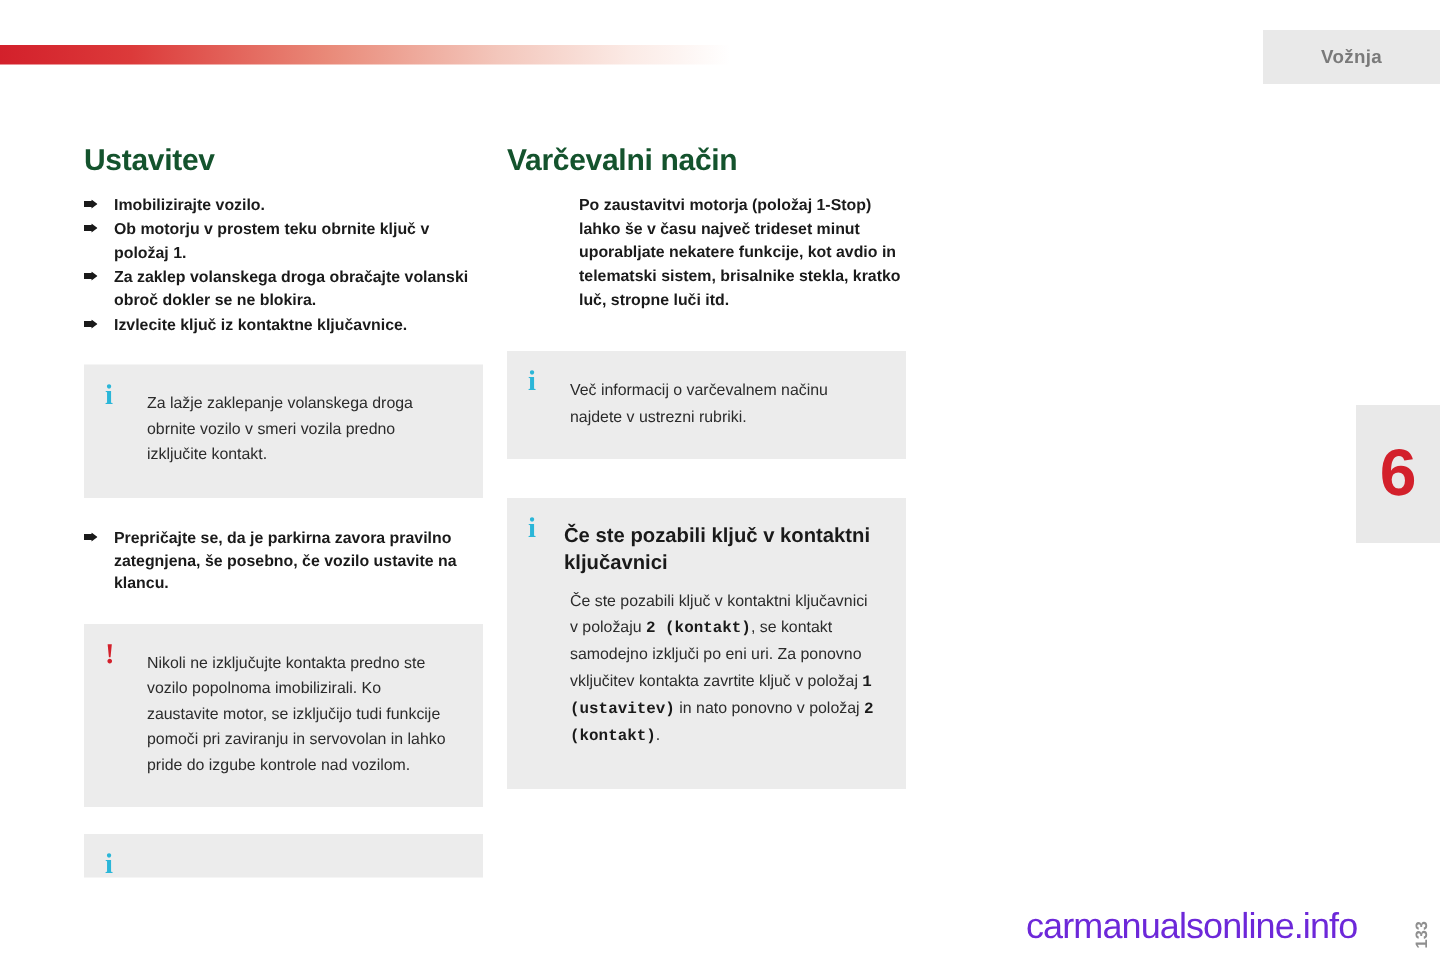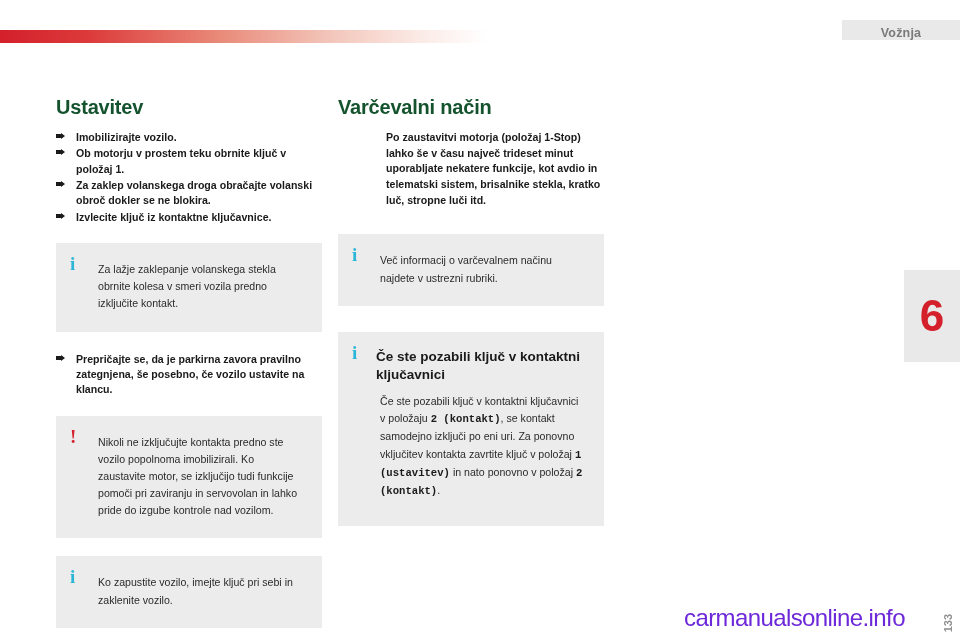--- a/index.html
+++ b/index.html
@@ -18,23 +18,23 @@
   
   .top-bar {
     position: absolute;
     left: 0; top: 30px;
     width: 487px; height: 13px;
     background: linear-gradient(to right, #d3202b 0%, #dc3a3a 18%, #e98a79 45%, #f3c6bb 68%, #fbeae5 86%, #ffffff 100%);
   }
   .chapter-tab {
     position: absolute;
     right: 0; top: 20px;
-    width: 118px; height: 20px;
+    width: 118px; height: 36px;
     background: #e9e9e9;
-    display: flex; align-items: flex-end; justify-content: center; margin-left: 31px;
+    display: flex; align-items: center; justify-content: center; margin-left: 31px;
   }
   .chapter-tab-label {
     font-size: 12.5px;
     font-weight: bold;
     color: #7a7a7a;
     letter-spacing: .2px;
   }
   .chapter-number-tab {
     position: absolute;
     right: 0; top: 270px;
@@ -195,42 +195,41 @@
           <svg width="9" height="9" viewBox="0 0 9 9">
               <path d="M0 1 L5 1 L5 0 L9 3 L5 6 L5 5 L0 5 Z" fill="currentColor"></path>
             </svg>
         </span>
         <span>Izvlecite ključ iz kontaktne ključavnice.</span>
       </li>
     </ul>
 
     <div class="callout info">
       <span class="callout-icon">i</span>
-      <p>Za lažje zaklepanje volanskega stekla obrnite kolesa v smeri vozila predno izključite kontakt.</p>
+      <p>Za lažje zaklepanje volanskega droga obrnite vozilo v smeri vozila predno izključite kontakt.</p>
     </div>
 
     <ul class="steps" style="margin-top:20px">
       <li>
         <span class="bullet-arrow">
           <svg width="9" height="9" viewBox="0 0 9 9">
               <path d="M0 1 L5 1 L5 0 L9 3 L5 6 L5 5 L0 5 Z" fill="currentColor"></path>
             </svg>
         </span>
         <span>Prepričajte se, da je parkirna zavora pravilno zategnjena, še posebno, če vozilo ustavite na klancu.</span>
       </li>
     </ul>
 
     <div class="callout warning">
       <span class="callout-icon">!</span>
       <p>Nikoli ne izključujte kontakta predno ste vozilo popolnoma imobilizirali. Ko zaustavite motor, se izključijo tudi funkcije pomoči pri zaviranju in servovolan in lahko pride do izgube kontrole nad vozilom.</p>
     </div>
 
     <div class="callout info">
       <span class="callout-icon">i</span>
-      <p>Ko zapustite vozilo, imejte ključ pri sebi in zaklenite vozilo.</p>
     </div>
   </div>
 
   <div class="col col-right">
 
     <h2 class="section-title">Varčevalni način</h2>
 
     <p class="lead">Po zaustavitvi motorja (položaj 1-Stop) lahko še v času največ trideset minut uporabljate nekatere funkcije, kot avdio in telematski sistem, brisalnike stekla, kratko luč, stropne luči itd.</p>
 
     <div class="callout info" style="margin-top:26px">

